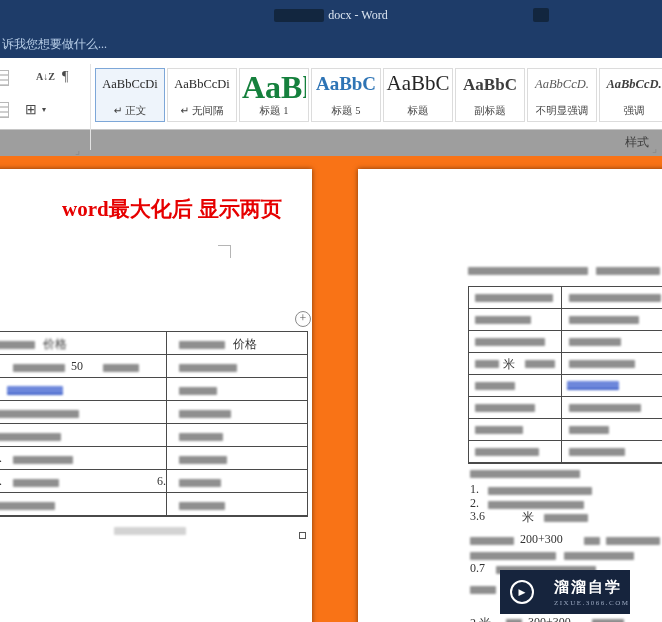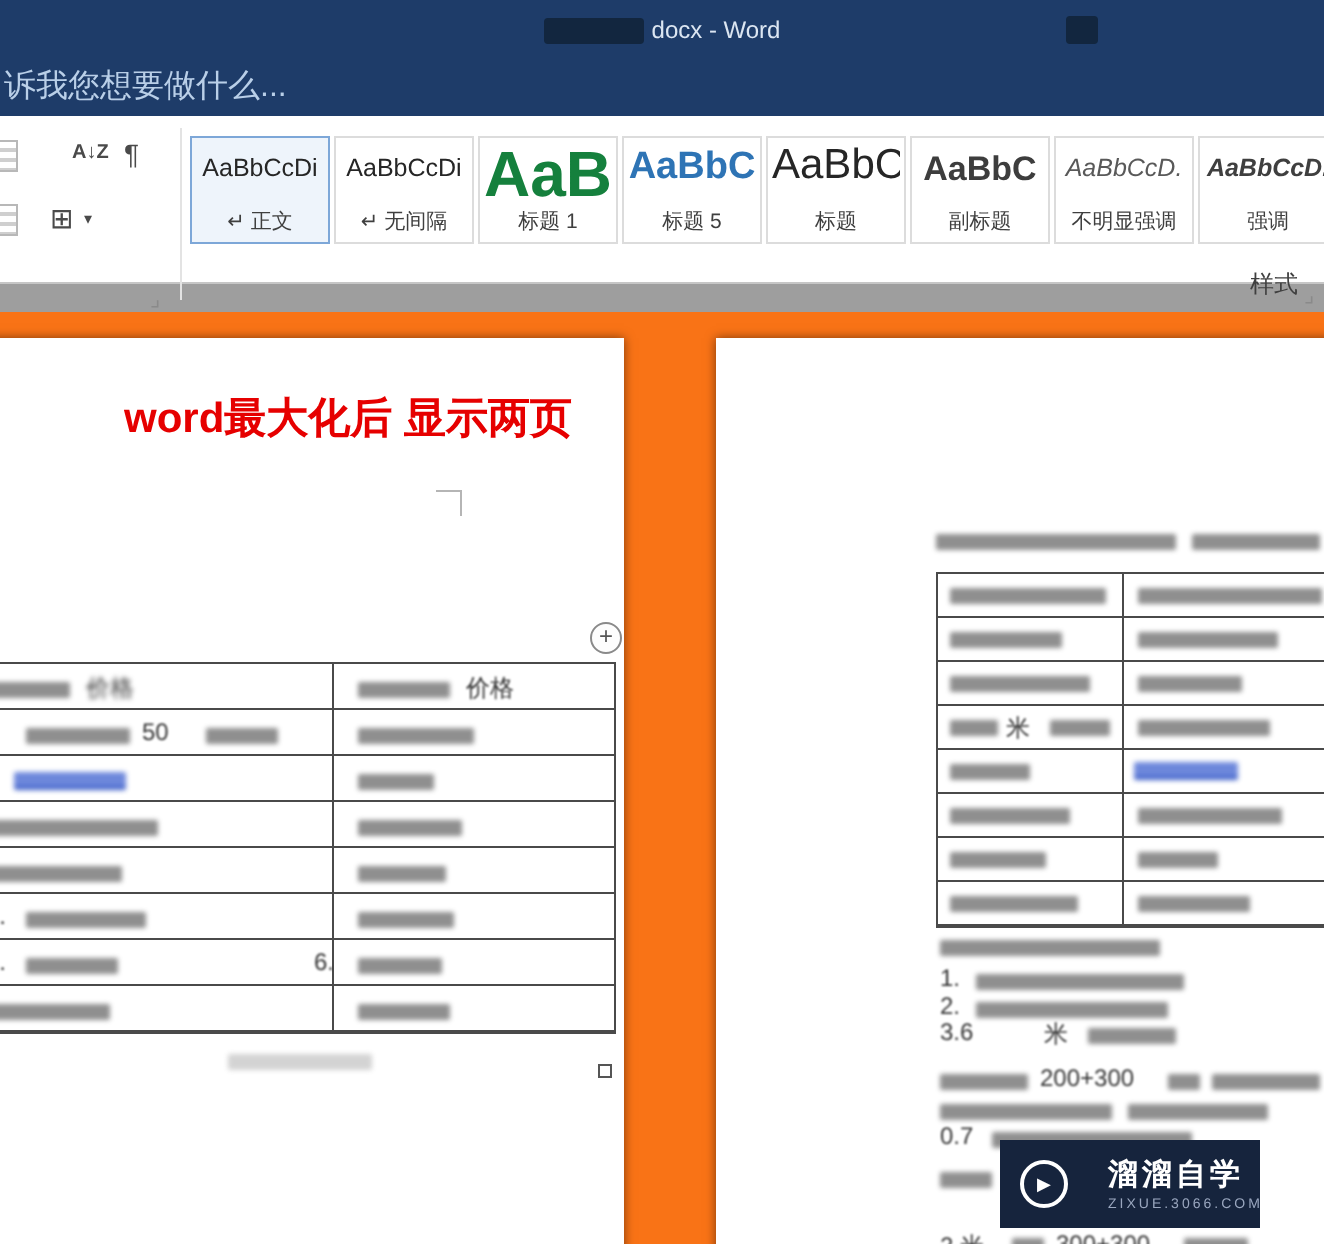--- a/index.html
+++ b/index.html
@@ -1,30 +1,30 @@
 <!DOCTYPE html>
 <html><head>
 <meta charset="utf-8">
 <style>
   *{margin:0;padding:0;box-sizing:border-box}
   html,body{background:#888}
   #app{position:relative;width:662px;height:622px;overflow:hidden;background:#9e9e9e;
-       font-family:Liberation Sans, sans-serif;}
+       font-family:Liberation Serif, serif;}
 
   
   .titlebar{position:absolute;left:0;top:0;width:100%;height:30px;background:#1e3c69;
             display:flex;align-items:center;justify-content:center;color:#dce6f2;font-size:12px}
   .redact{display:inline-block;width:50px;height:13px;background:#12263f;border-radius:2px;
           margin-right:4px;vertical-align:middle}
   .redact2{position:absolute;left:533px;top:8px;width:16px;height:14px;margin:0}
   .tellme{position:absolute;left:0;top:30px;width:100%;height:28px;background:#1e3c69;
-          color:#b9cfe8;font-size:16px;line-height:28px;padding-left:2px;cursor:text}
-
-  
-  .ribbon{position:absolute;left:0;top:58px;width:100%;height:84px;background:#fff;
+          color:#b9cfe8;font-size:12px;line-height:28px;padding-left:2px;cursor:text}
+
+  
+  .ribbon{position:absolute;left:0;top:58px;width:100%;height:72px;background:#fff;
           border-bottom:1px solid #c6c6c6}
   .icon{position:absolute;color:#4a4a4a;cursor:pointer;text-align:center}
   .mini-box{width:14px;height:16px;border:1px solid #b8b8b8;
             background:repeating-linear-gradient(#fff 0 3px,#cfcfcf 3px 5px)}
   .sep{position:absolute;left:90px;top:6px;width:1px;height:86px;background:#e3e3e3}
   .launcher{position:absolute;color:#8a8a8a;font-size:11px;cursor:pointer;line-height:10px}
   .grp-label{position:absolute;font-size:12px;color:#3f3f3f}
 
   .gal-item{position:absolute;top:10px;width:70px;height:54px;background:#fff;
             border:1px solid #dcdcdc;cursor:pointer}

